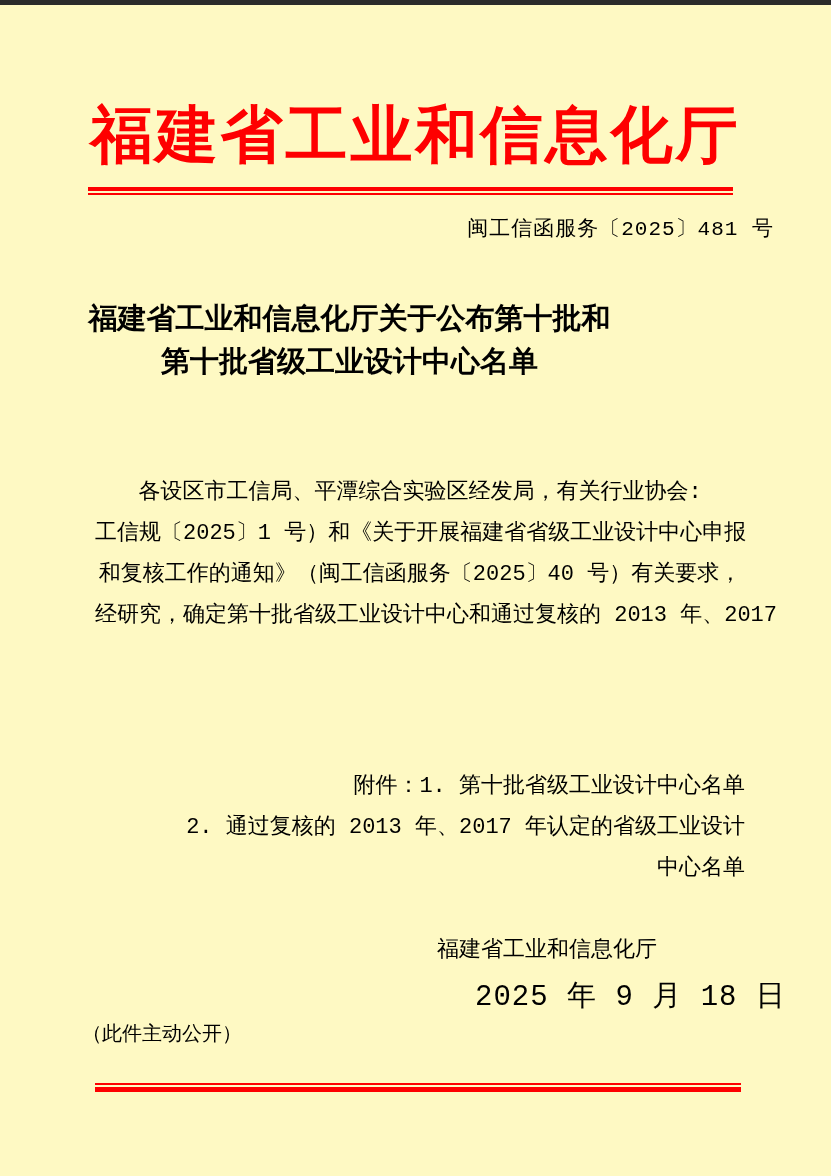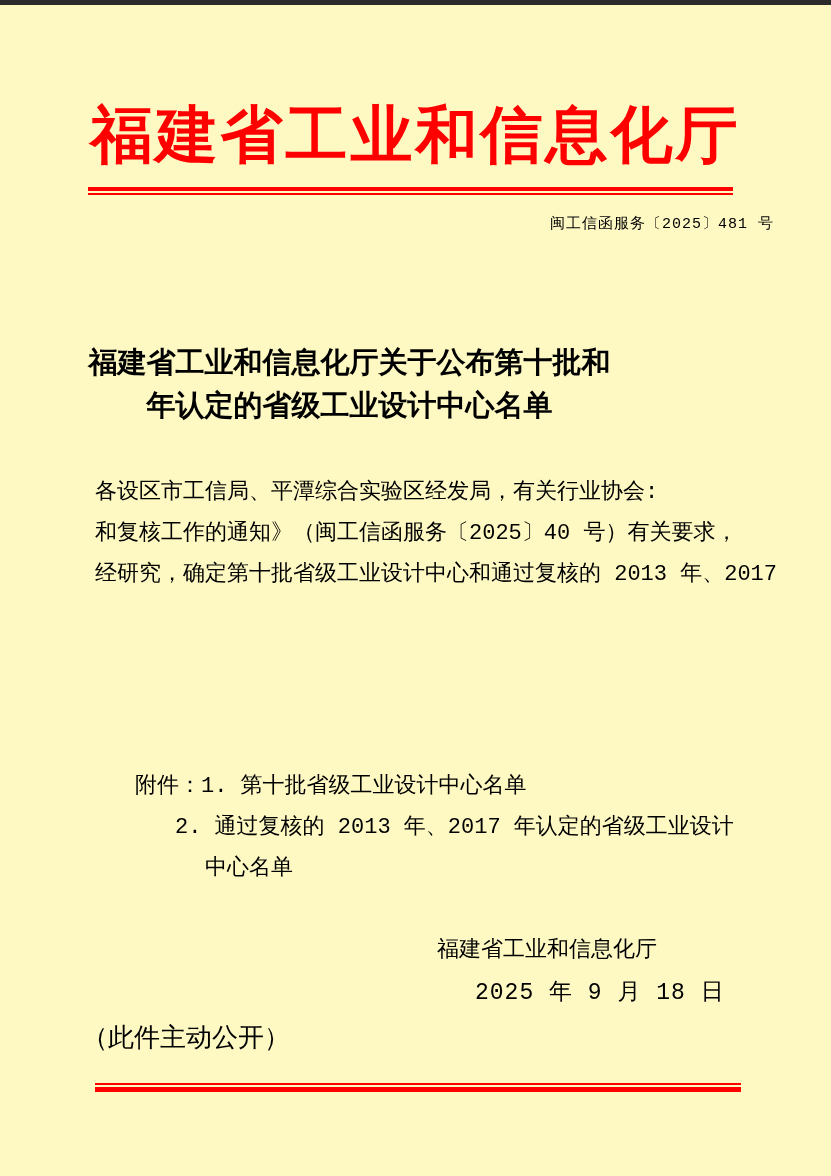--- a/index.html
+++ b/index.html
@@ -42,76 +42,77 @@
     left: 88px;
     width: 645px;
     height: 2px;               
     border-top: 4px solid #fe0000;
     border-bottom: 2px solid #fe0000;
   }
   .doc-number {
     position: absolute;
     top: 214px;
     right: 91px;
-    font-size: 15px;
+    font-size: 21px;
     letter-spacing: 1px;
     white-space: nowrap;
   }
   .notice-title {
     position: absolute;
     top: 299px;
     left: 0;
     width: 699px;
     text-align: center;
     font-size: 29px;
     font-weight: bold;
     line-height: 43px;
-    margin-top: 44px;
   }
   .body-text {
     position: absolute;
     top: 472px;
     left: 95px;
     width: 650px;
     font-size: 22px;
     line-height: 41px;
+    text-align: center;
   }
   .para-line { white-space: nowrap; }
   .para-indent { text-indent: 44px; }
   .attachments {
     position: absolute;
     top: 766px;
     left: 95px;
     width: 650px;
     font-size: 22px;
     line-height: 41px;
+    text-align: right;
   }
   .attach-line1 { margin-left: 40px; white-space: nowrap; }
   .attach-line2 { margin-left: 80px; white-space: nowrap; }
   .attach-line3 { margin-left: 110px; white-space: nowrap; }
   .signature-agency {
     position: absolute;
     top: 934px;
     left: 437px;
     font-size: 22px;
     white-space: nowrap;
   }
   .signature-date {
     position: absolute;
     top: 976px;
     left: 475px;
-    font-size: 23px;
+    font-size: 29px;
     letter-spacing: 1px;
     white-space: nowrap;
   }
   .disclosure-note {
     position: absolute;
     top: 1020px;
     left: 82px;
-    font-size: 26px;
+    font-size: 20px;
     white-space: nowrap;
   }
   .footer-rule {
     position: absolute;
     top: 1083px;
     left: 95px;
     width: 646px;
     height: 2px;               
     border-top: 2px solid #fe0000;
     border-bottom: 5px solid #fe0000;
@@ -125,25 +126,26 @@
   <div class="top-bar"></div>
 
   <div class="agency-title">福建省工业和信息化厅</div>
 
   <div class="header-rule"></div>
 
   <div class="doc-number">闽工信函服务〔2025〕481 号</div>
 
   <div class="notice-title">
     <div>福建省工业和信息化厅关于公布第十批和</div>
-    <div>年认定的省级工业设计中心名单</div>
+    <div>第十批省级工业设计中心名单</div>
   </div>
 
   <div class="body-text">
     <div class="para-line">各设区市工信局、平潭综合实验区经发局，有关行业协会:</div>
+    <div class="para-line">工信规〔2025〕1 号）和《关于开展福建省省级工业设计中心申报</div>
     <div class="para-line">和复核工作的通知》（闽工信函服务〔2025〕40 号）有关要求，</div>
     <div class="para-line">经研究，确定第十批省级工业设计中心和通过复核的 2013 年、2017</div>
   </div>
 
   <div class="attachments">
     <div class="attach-line1">附件：1. 第十批省级工业设计中心名单</div>
     <div class="attach-line2">2. 通过复核的 2013 年、2017 年认定的省级工业设计</div>
     <div class="attach-line3">中心名单</div>
   </div>
 

